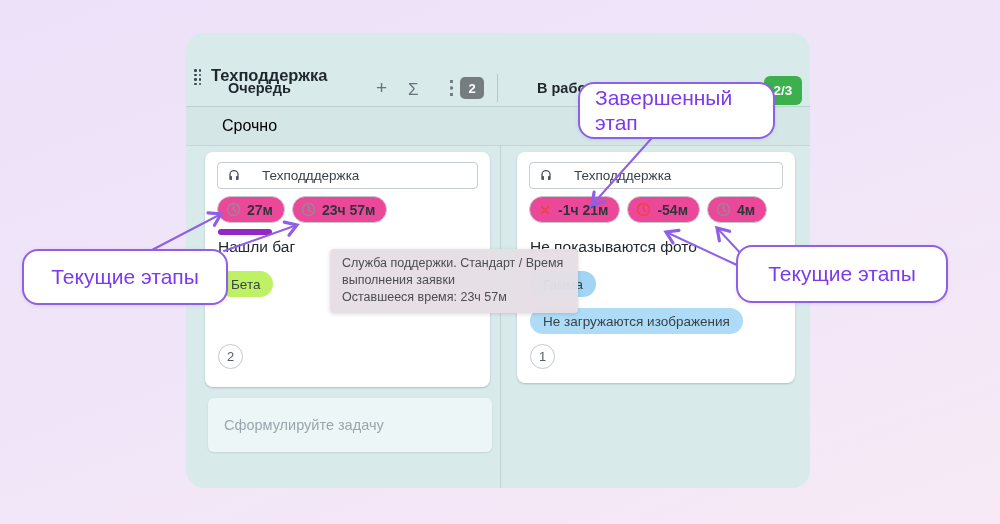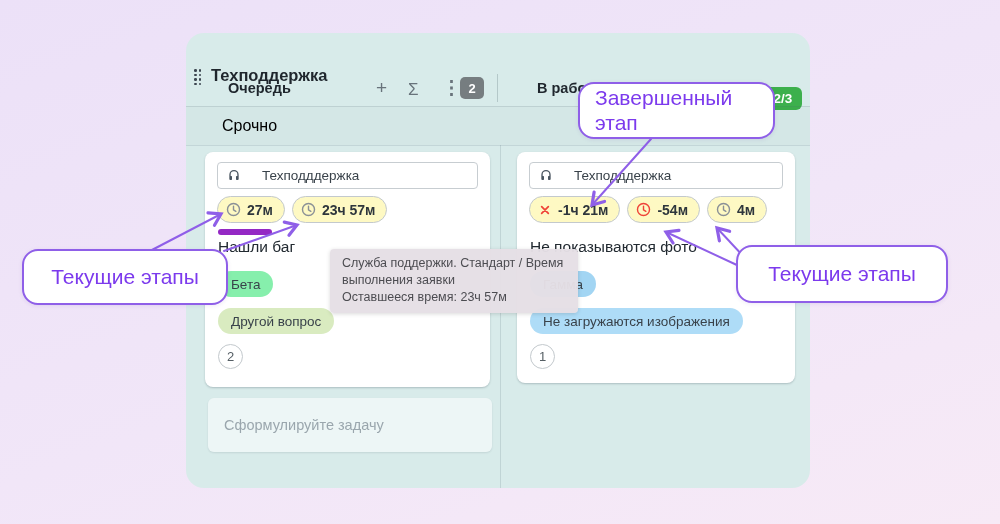--- a/index.html
+++ b/index.html
@@ -24,47 +24,47 @@
   .col-name { font-size:14.5px; font-weight:700; color:#1f262d; position:absolute; top:8px;margin-left:18px; }
   #queue-name { left:24px; }
   #inprogress-name { left:333px; }
   .hdr-icon { position:absolute; top:4px; font-size:19px; color:#68737b; cursor:pointer; line-height:24px; }
   #icon-plus { left:190px; font-weight:400; }
   #icon-sigma { left:222px; font-size:17px; top:6px; }
   #icon-kebab { left:256px; font-weight:700; letter-spacing:0; }
   #queue-badge { position:absolute; left:274px; top:5px; min-width:24px; height:22px; border-radius:5px;
     background:#767d80; color:#fff; font-size:13px; font-weight:700; display:flex; align-items:center; justify-content:center; padding:0 6px; }
   #hdr-divider { position:absolute; left:311px; top:2px; width:1px; height:28px; background:rgba(70,95,105,.25); }
-  #wip-badge { position:absolute; left:578px; top:15px; width:38px; height:23px; border-radius:6px;
+  #wip-badge { position:absolute; left:578px; top:4px; width:38px; height:29px; border-radius:6px;
     background:#3cb04c; color:#fff; font-size:13.5px; font-weight:700; display:flex; align-items:center; justify-content:center; }
   #hline1 { position:absolute; left:0; top:73px; width:100%; height:1px; background:rgba(70,95,105,.18); }
   
   #swimlane { position:absolute; left:0; top:74px; width:100%; height:38px; background:rgba(0,20,20,.015); }
   #swimlane-title { position:absolute; left:36px; top:10px; font-size:16px; color:#000000; font-weight:500; }
   #hline2 { position:absolute; left:0; top:112px; width:100%; height:1px; background:rgba(70,95,105,.14); }
   #col-divider { position:absolute; left:314px; top:112px; width:1px; height:343px; background:rgba(70,95,105,.16); }
   
   .card { position:absolute; background:#fff; border-radius:8px;
     box-shadow:0 1px 2px rgba(40,60,70,.25); cursor:pointer; }
   #card-left  { left:205px; top:152px; width:285px; height:235px; }
   #card-right { left:517px; top:152px; width:278px; height:231px; }
   .service-box { position:absolute; left:12px; right:12px; top:10px; height:27px;
     border:1px solid #c7cdd1; border-radius:4px; display:flex; align-items:center; padding:0 8px; gap:20px; }
   .service-box svg { flex:0 0 auto; }
   .service-label { font-size:13.5px; color:#39424a; }
   .chips { position:absolute; left:12px; top:44px; display:flex; gap:7px; }
   .chip { display:inline-flex; align-items:center; gap:5px; height:27px; padding:0 11px 0 7px;
-    border:1px solid #c3c9cd; border-radius:14px; background:#fef9c3;
+    border:1px solid #c3c9cd; border-radius:14px; background:#ec4899;
     font-size:14px; font-weight:600; color:#2e363c; cursor:pointer; }
   .stage-bar { position:absolute; left:13px; top:77px; width:54px; height:6px; border-radius:3px; background:#9428c4; }
   .card-title { position:absolute; left:13px; top:86px; font-size:15.5px; color:#222a31; }
   .tag { position:absolute; left:13px; height:26px; display:inline-flex; align-items:center;
     padding:0 13px; border-radius:13px; font-size:13.5px; color:#39424a; cursor:pointer; }
   .tag.row1 { top:119px; } .tag.row2 { top:156px; }
-  .tag-pink  { background:#86efac; } .tag-green { background:#d9ebc0; }
+  .tag-pink  { background:#bef264; } .tag-green { background:#d9ebc0; }
   .tag-blue  { background:#a2d5f3; } .tag-lblue { background:#aedcf7; }
   .counter { position:absolute; left:13px; top:192px; width:25px; height:25px; border-radius:50%;
     border:1.5px solid #c3c9cd; display:flex; align-items:center; justify-content:center;
     font-size:13px; color:#555e64; background:#fff; }
   
   #add-card { position:absolute; left:208px; top:398px; width:284px; height:54px;
     background:rgba(255,255,255,.55); border-radius:6px; box-shadow:0 1px 2px rgba(40,60,70,.12);
     display:flex; align-items:center; padding:0 16px; cursor:text; }
   #add-card span { font-size:14.5px; color:#9aa6ad; }
   
@@ -136,21 +136,20 @@
       <svg width="17" height="17" viewBox="0 0 24 24">
         <circle cx="12" cy="12" r="8.5" fill="none" stroke="#8a9096" stroke-width="2"></circle>
         <path d="M12 7.5v5l3.3 2" fill="none" stroke="#8a9096" stroke-width="2" stroke-linecap="round"></path>
       </svg>
       <span>23ч 57м</span>
     </span>
   </div>
   <div class="stage-bar"></div>
   <div class="card-title">Нашли баг</div>
   <span class="tag row1 tag-pink">Бета</span>
-  <span class="tag row2 tag-green">Другой вопрос</span>
   <span class="counter">2</span>
 </div>
 
 <div class="card" id="card-right">
   <div class="service-box">
     <svg width="16" height="16" viewBox="0 0 24 24">
       <path fill="#4a5560" d="M12 3a7 7 0 0 0-7 7v6.5A1.5 1.5 0 0 0 6.5 18H8a1 1 0 0 0 1-1v-4a1 1 0 0 0-1-1H7v-2a5 5 0 0 1 10 0v2h-1a1 1 0 0 0-1 1v4a1 1 0 0 0 1 1h1.5a1.5 1.5 0 0 0 1.5-1.5V10a7 7 0 0 0-7-7z"></path>
     </svg>
     <span class="service-label">Техподддержка</span>
   </div>

